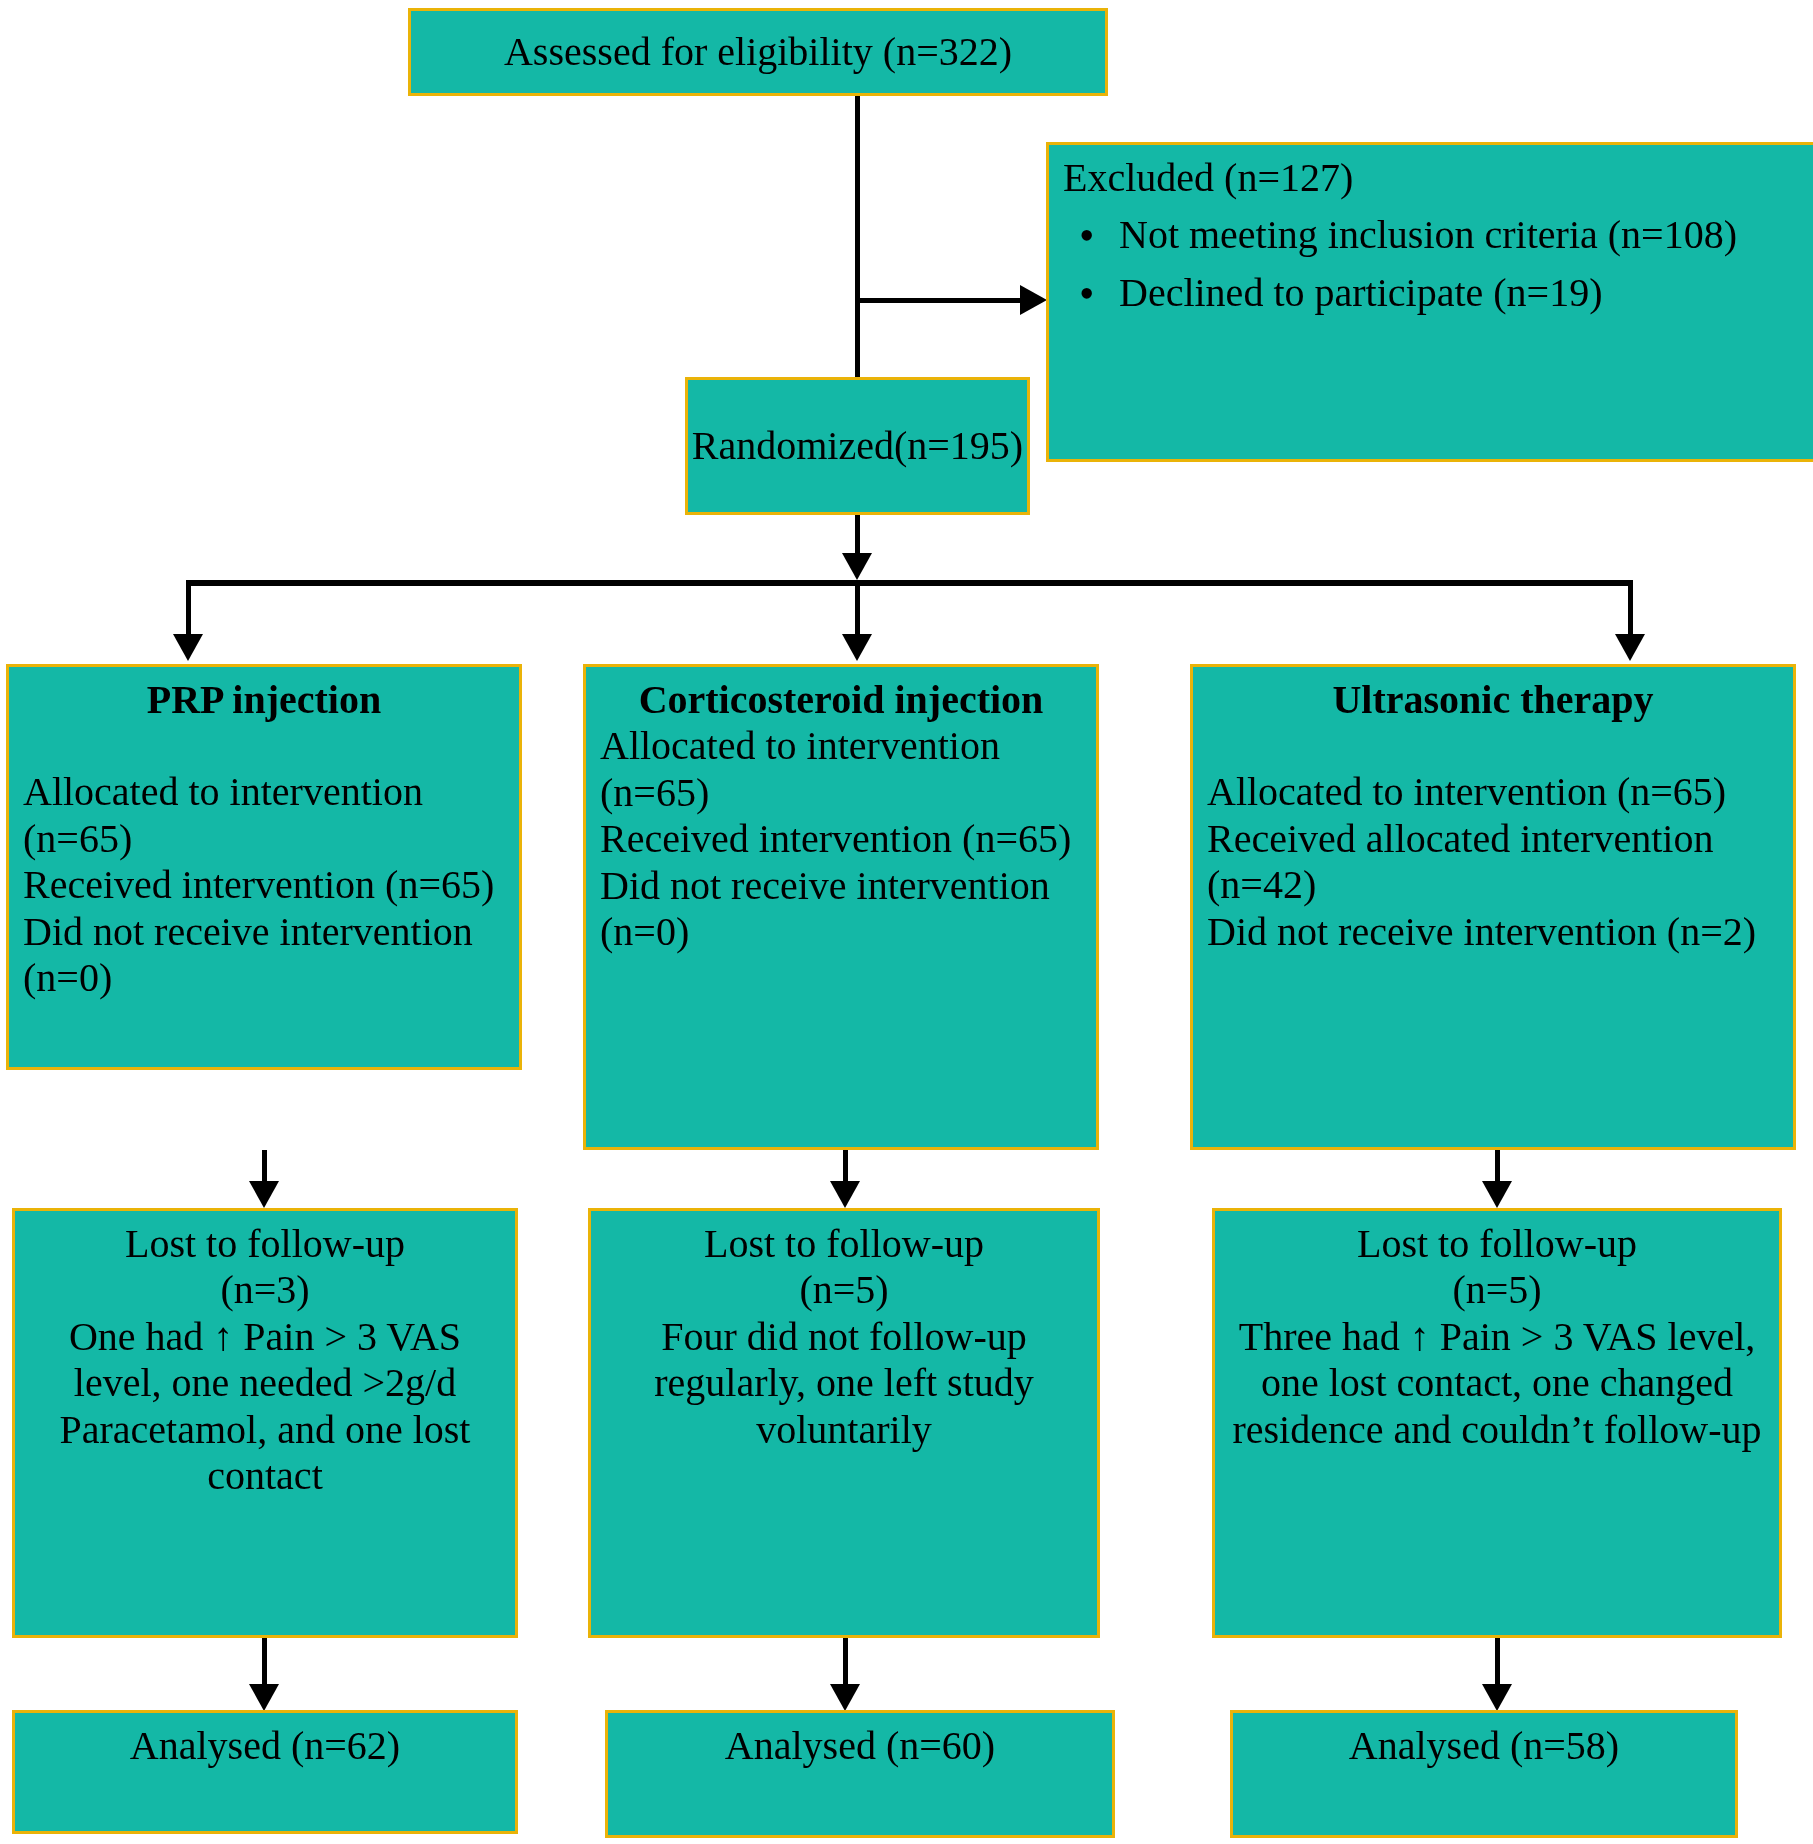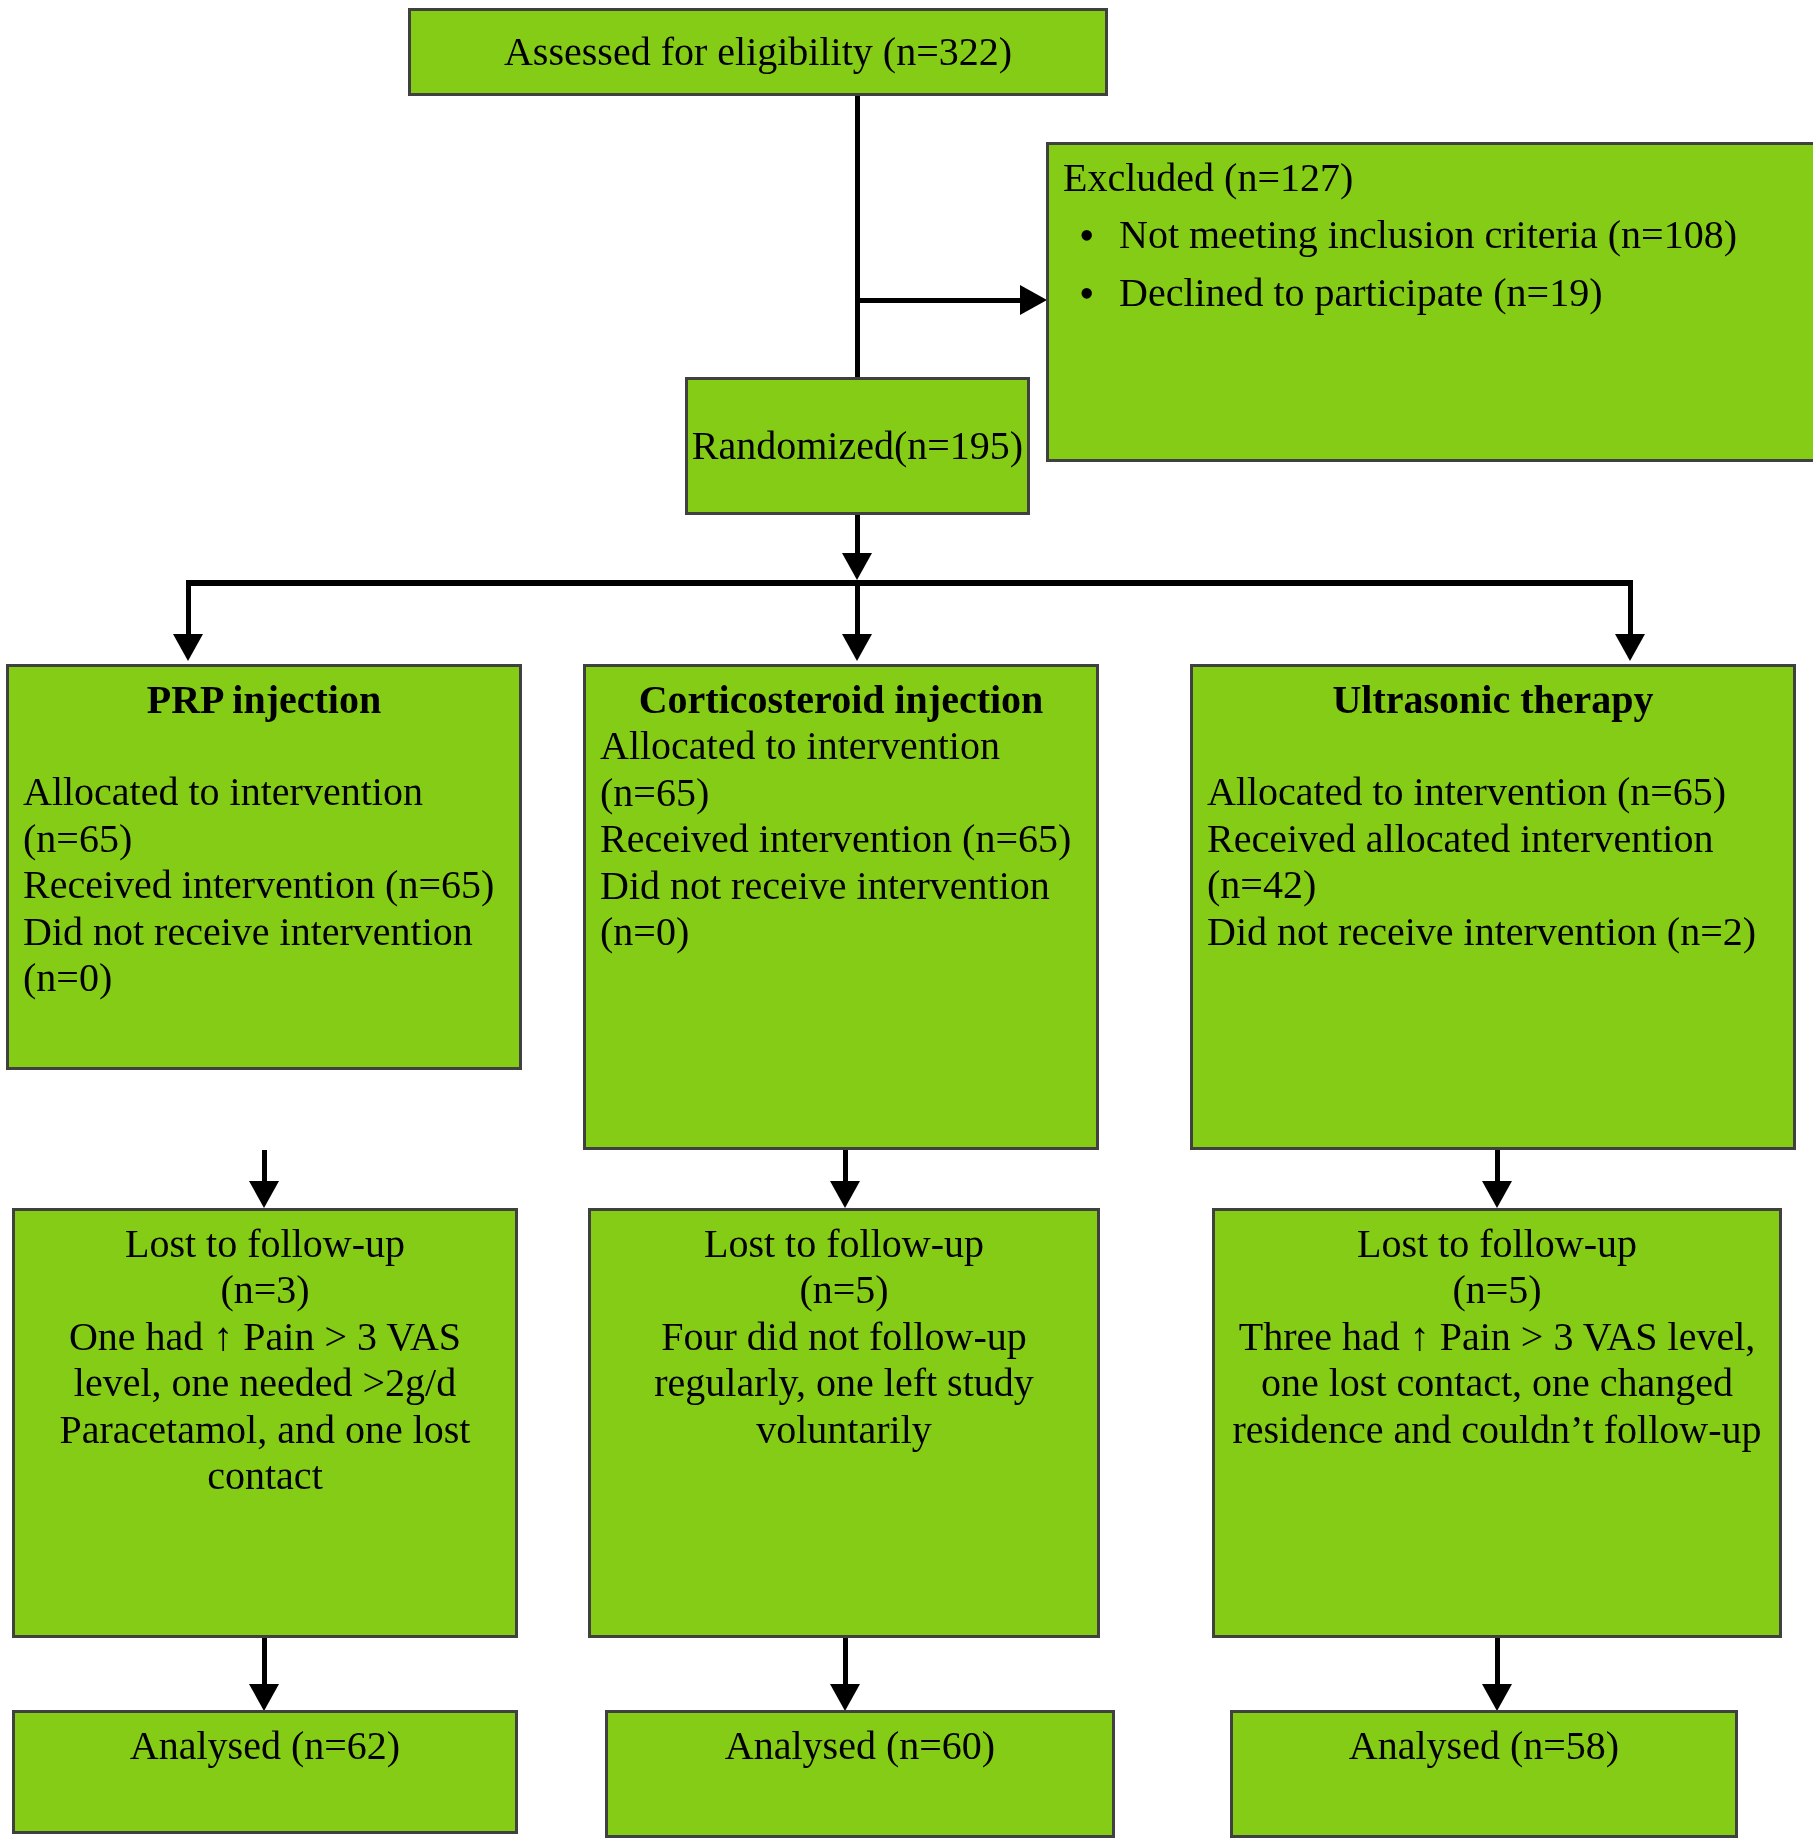--- a/index.html
+++ b/index.html
@@ -11,22 +11,22 @@
     position: relative;
     width: 1813px;
     height: 1844px;
     background: #ffffff;
     font-family: "Liberation Serif", "DejaVu Serif", serif;
     color: #000000;
     overflow: hidden;
   }
   .box {
     position: absolute;
-    border: 3px solid #404040;
-    background: #84cc16;
+    border: 3px solid #eab308;
+    background: #14b8a6;
     box-sizing: border-box;
     font-size: 40px;
     line-height: 1.16;
   }
   .pad { padding: 10px 14px; }
   .c { text-align: center; }
   .l { text-align: left; }
   .title-b {
     font-weight: bold;
     text-align: center;

